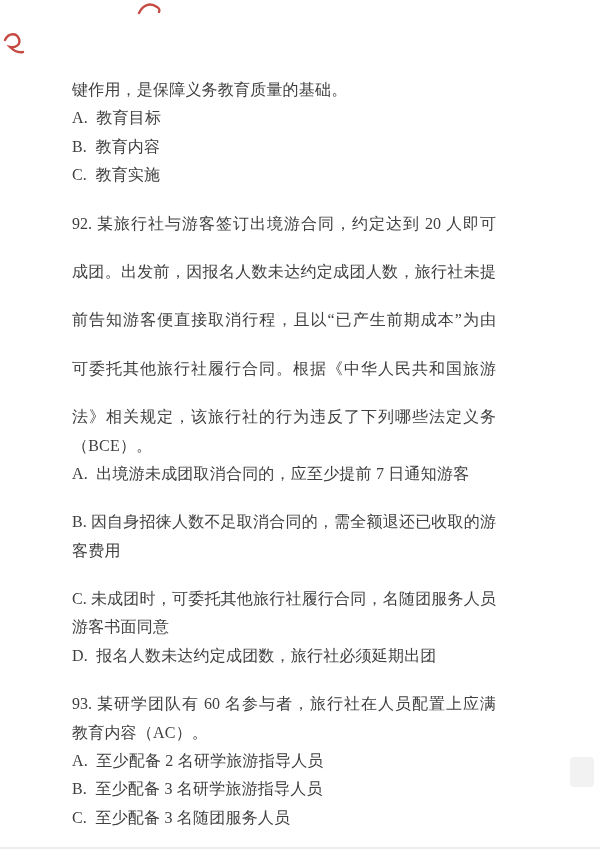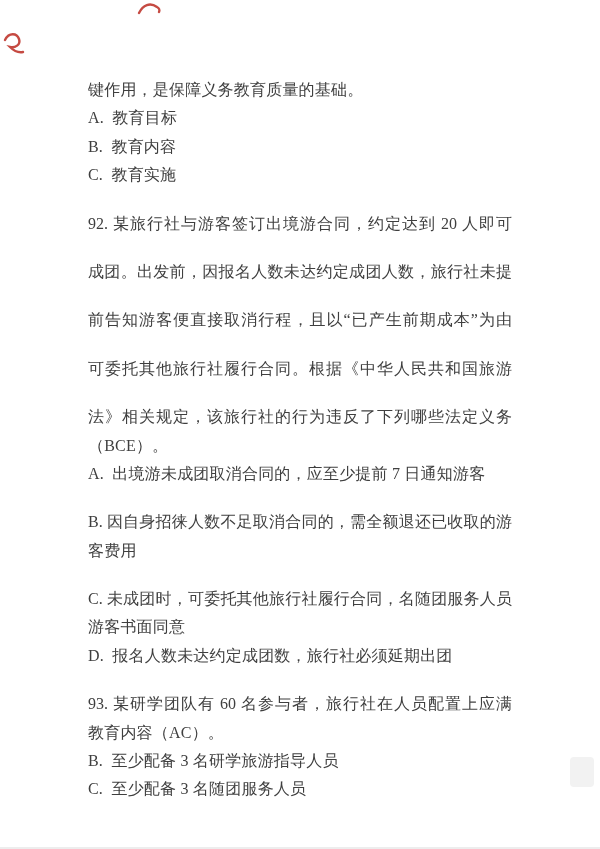--- a/index.html
+++ b/index.html
@@ -9,21 +9,21 @@
     font-family: "Liberation Serif", "DejaVu Serif", serif;
   }
   .page {
     position: relative;
     width: 600px; height: 849px;
     background: #ffffff;
     overflow: hidden;
   }
   .textblock {
     position: absolute;
-    left: 88px; top: 76px;
+    left: 72px; top: 76px;
     width: 424px;
     font-size: 16px;
     line-height: 28.4px;
     color: #3f3f3f;
     letter-spacing: 0.2px;
   }
   .line {
     height: 28.4px;
     text-align: left;
     white-space: normal;
@@ -81,20 +81,21 @@
 
     <div class="line">A.&nbsp; 出境游未成团取消合同的，应至少提前 7 日通知游客</div>
     <div class="line j">B. 因自身招徕人数不足取消合同的，需全额退还已收取的游</div>
     <div class="line">客费用</div>
     <div class="line j">C. 未成团时，可委托其他旅行社履行合同，名随团服务人员</div>
     <div class="line">游客书面同意</div>
     <div class="line">D.&nbsp; 报名人数未达约定成团数，旅行社必须延期出团</div>
 
     <div class="line j">93. 某研学团队有 60 名参与者，旅行社在人员配置上应满</div>
     <div class="line">教育内容（AC）。</div>
+    <div class="line">A.&nbsp; 至少配备 2 名研学旅游指导人员</div>
     <div class="line">B.&nbsp; 至少配备 3 名研学旅游指导人员</div>
     <div class="line">C.&nbsp; 至少配备 3 名随团服务人员</div>
 
   </main>
 
   <div class="corner-artifact"></div>
   <div class="bottom-edge"></div>
 
 </div>
 

